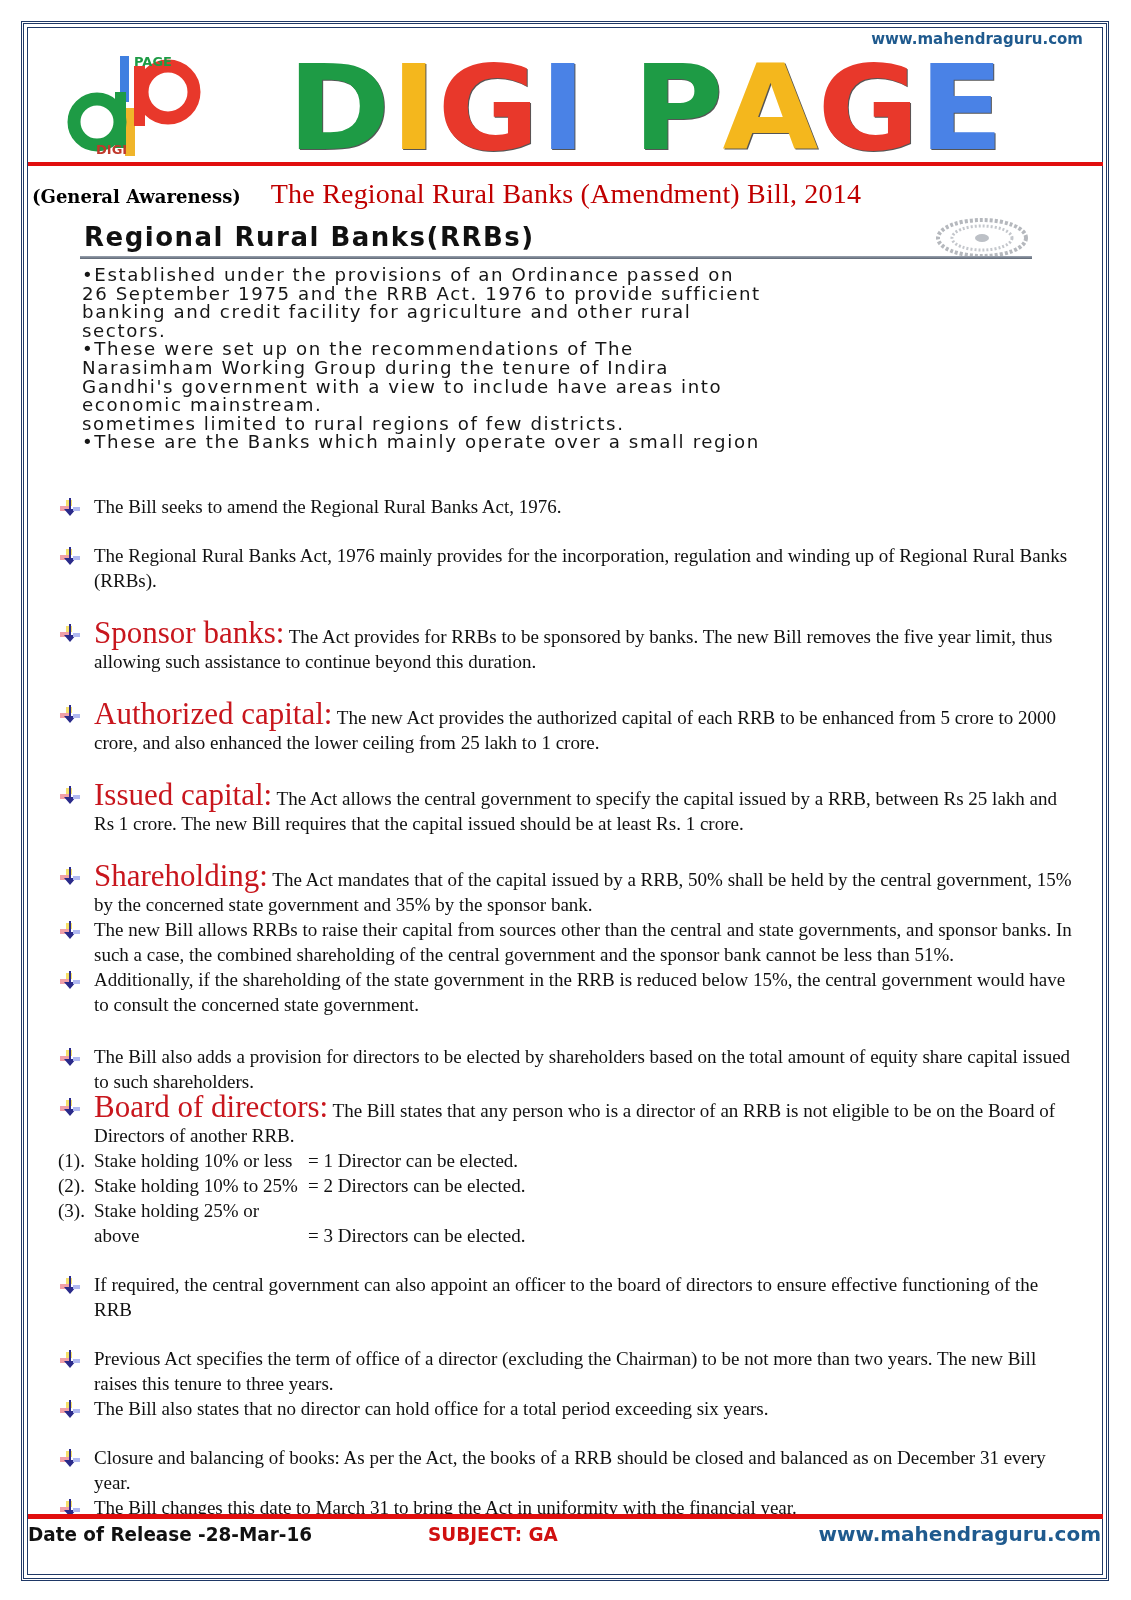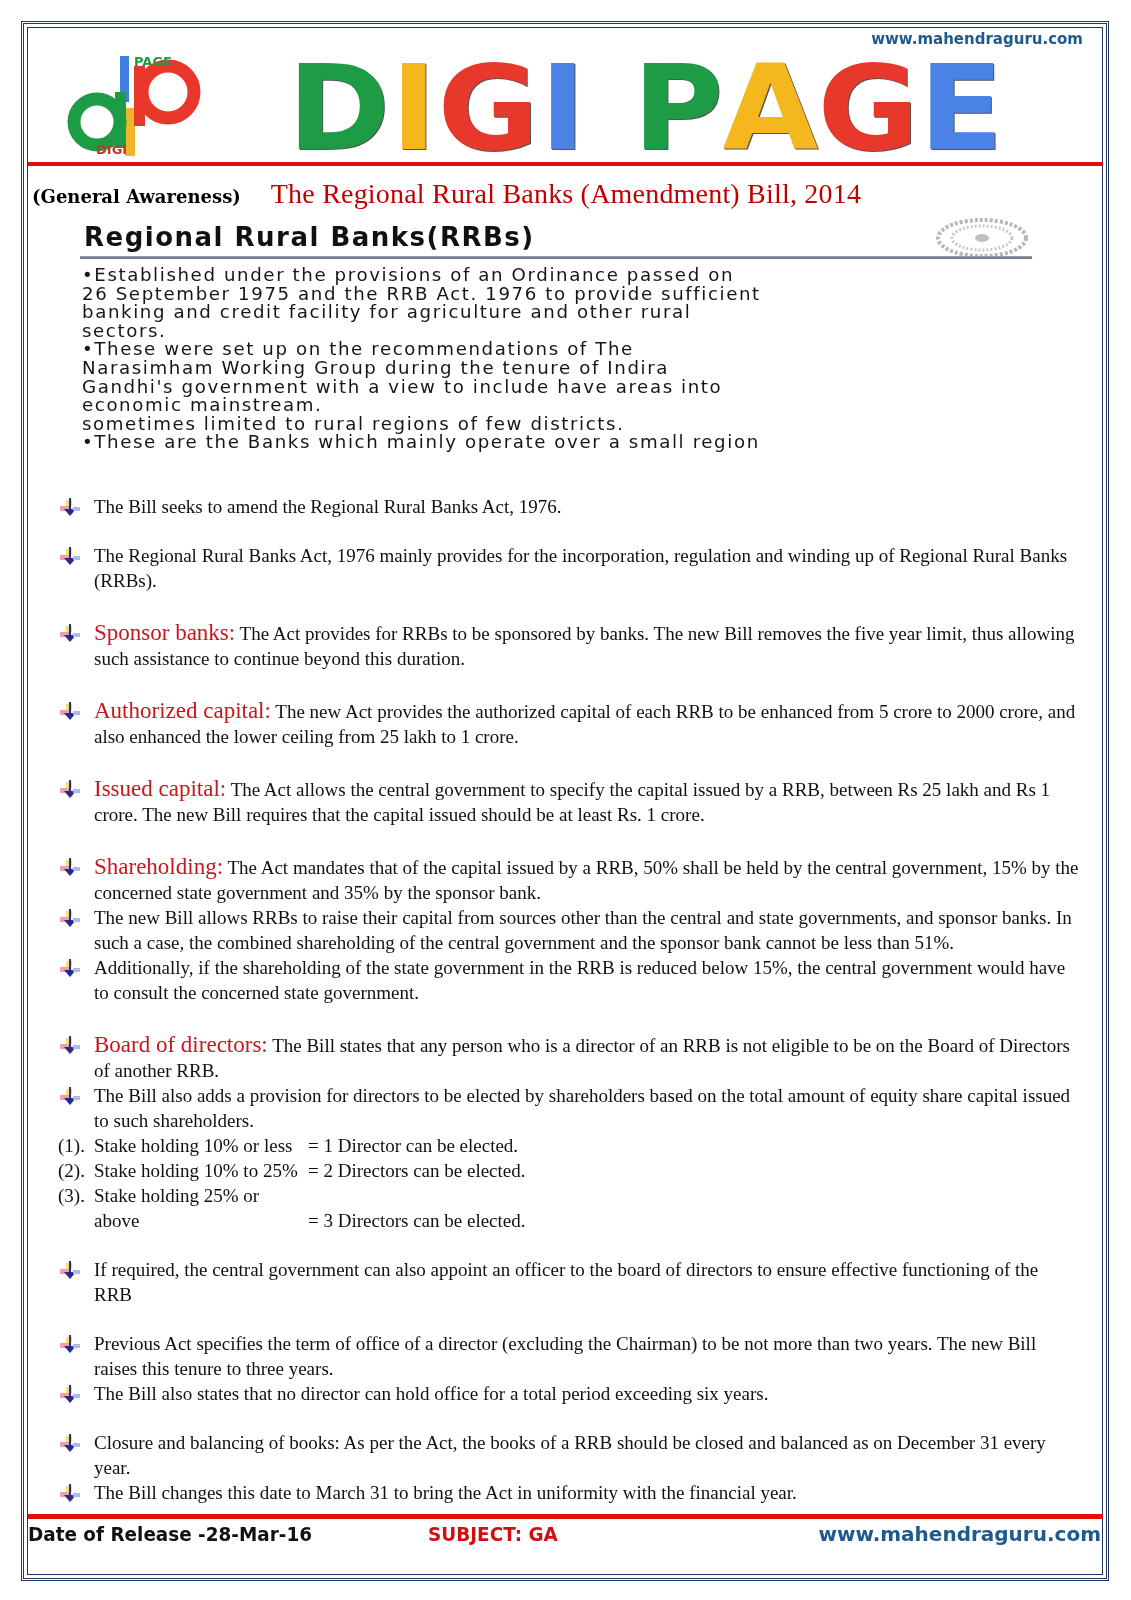--- a/index.html
+++ b/index.html
@@ -17,21 +17,21 @@
   .doc-title { font-family:Liberation Serif, serif; font-size:28px; color:#c00000; letter-spacing:0.2px; }
   .rrb-box { position:absolute; left:80px; top:214px; width:952px; height:262px; }
   .rrb-heading { position:absolute; left:4px; top:8px; font-family:"DejaVu Sans", sans-serif; font-weight:bold; font-size:26px; letter-spacing:1.5px; color:#111; }
   .rrb-emblem { position:absolute; right:2px; top:4px; width:96px; height:40px; }
   .rrb-rule { position:absolute; left:0; right:0; top:42px; height:3px; background:linear-gradient(#9aa3b0,#5d6673); }
   .rrb-text { position:absolute; left:2px; top:52px; width:940px; font-family:"DejaVu Sans", sans-serif; font-size:18.2px; line-height:18.6px; letter-spacing:1.6px; color:#161616; }
   .rrb-text p { margin:0; }
   .content { position:absolute; left:60px; top:482px; width:1020px; font-size:19px; line-height:25px;margin-top:12px; }
   .item { position:relative; padding-left:34px; }
   .bullet { position:absolute; left:0; top:4px; width:22px; height:18px; }
-  .lbl { color:#c8161d; font-size:23px; }
+  .lbl { color:#c8161d; font-size:31px; }
   .num-item { position:relative; padding-left:34px; }
   .num-item .n { position:absolute; left:-2px; top:0; }
   .sp { height:24px; }
   .sp-s { height:27px; }
   .redrule-bot { position:absolute; left:28px; right:28px; top:1514px; height:5px; background:#e10e0e; }
   .footer { position:absolute; left:28px; right:28px; top:1520px; height:28px; font-family:"DejaVu Sans", sans-serif; font-weight:bold; font-size:20px; display:flex; align-items:center; }
   .f-date { color:#111; transform:scaleX(0.92); transform-origin:left; }
   .f-subj { position:absolute; left:400px; color:#d01010; transform:scaleX(0.92); transform-origin:left; }
   .f-site { position:absolute; right:2px; color:#1f5a8e; }
 </style>
@@ -186,30 +186,30 @@
   </div>
   <div class="sp-s"></div>
 
   <div class="item">
     <svg class="bullet" viewBox="0 0 22 18">
         <rect x="0" y="8" width="9" height="5" fill="#f0a0a8"></rect>
         <rect x="6" y="2" width="6" height="6" fill="#f5e06a"></rect>
         <path d="M9 0v11H4l6 7 6-7h-5V0z" fill="#2a2a8a"></path>
         <rect x="13" y="9" width="7" height="4" fill="#b0b8f0"></rect>
       </svg>
+    <span>The Bill also adds a provision for directors to be elected by shareholders based on the total amount of equity share capital issued to such shareholders.</span>
+  </div>
+  <div class="item">
+    <svg class="bullet" viewBox="0 0 22 18">
+        <rect x="0" y="8" width="9" height="5" fill="#f0a0a8"></rect>
+        <rect x="6" y="2" width="6" height="6" fill="#f5e06a"></rect>
+        <path d="M9 0v11H4l6 7 6-7h-5V0z" fill="#2a2a8a"></path>
+        <rect x="13" y="9" width="7" height="4" fill="#b0b8f0"></rect>
+      </svg>
     <span class="lbl">Board of directors:</span><span> The Bill states that any person who is a director of an RRB is not eligible to be on the Board of Directors of another RRB.</span>
-  </div>
-  <div class="item">
-    <svg class="bullet" viewBox="0 0 22 18">
-        <rect x="0" y="8" width="9" height="5" fill="#f0a0a8"></rect>
-        <rect x="6" y="2" width="6" height="6" fill="#f5e06a"></rect>
-        <path d="M9 0v11H4l6 7 6-7h-5V0z" fill="#2a2a8a"></path>
-        <rect x="13" y="9" width="7" height="4" fill="#b0b8f0"></rect>
-      </svg>
-    <span>The Bill also adds a provision for directors to be elected by shareholders based on the total amount of equity share capital issued to such shareholders.</span>
   </div>
 
   <div class="num-item">
     <span class="n">(1).</span>
     <span style="display:inline-block;width:214px">Stake holding 10% or less</span><span>= 1 Director can be elected.</span>
   </div>
   <div class="num-item">
     <span class="n">(2).</span>
     <span style="display:inline-block;width:214px">Stake holding 10% to 25%</span><span>= 2 Directors can be elected.</span>
   </div>

